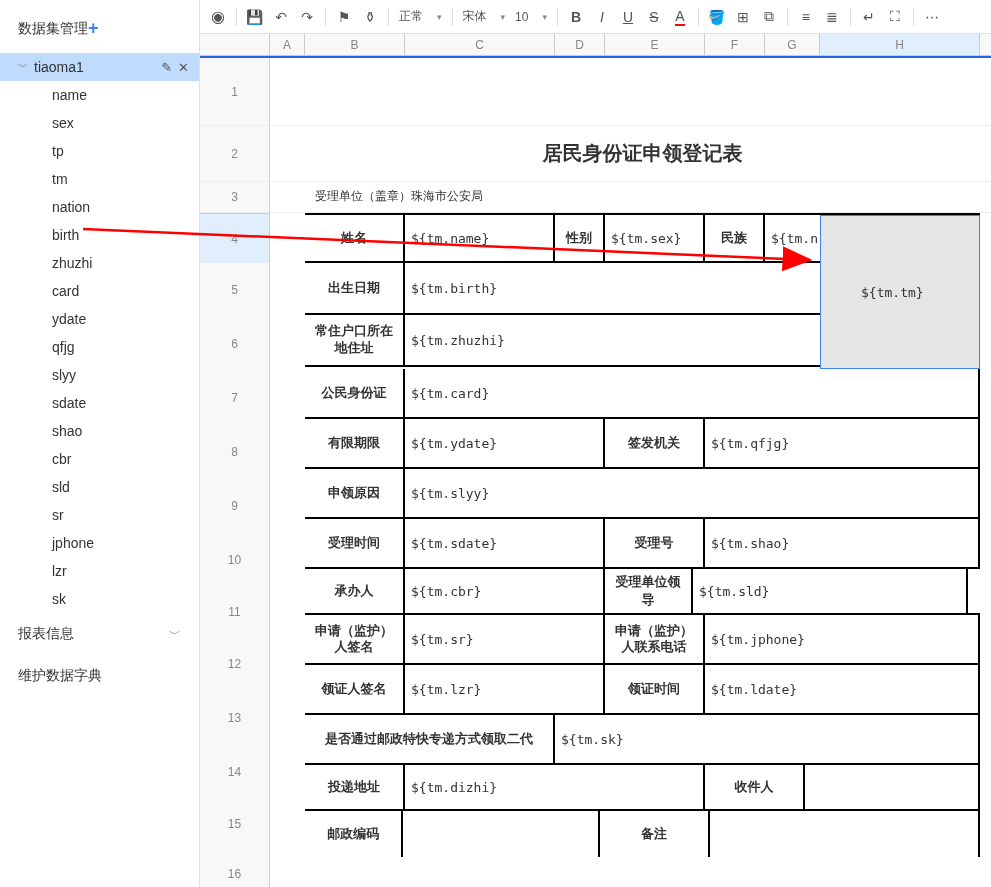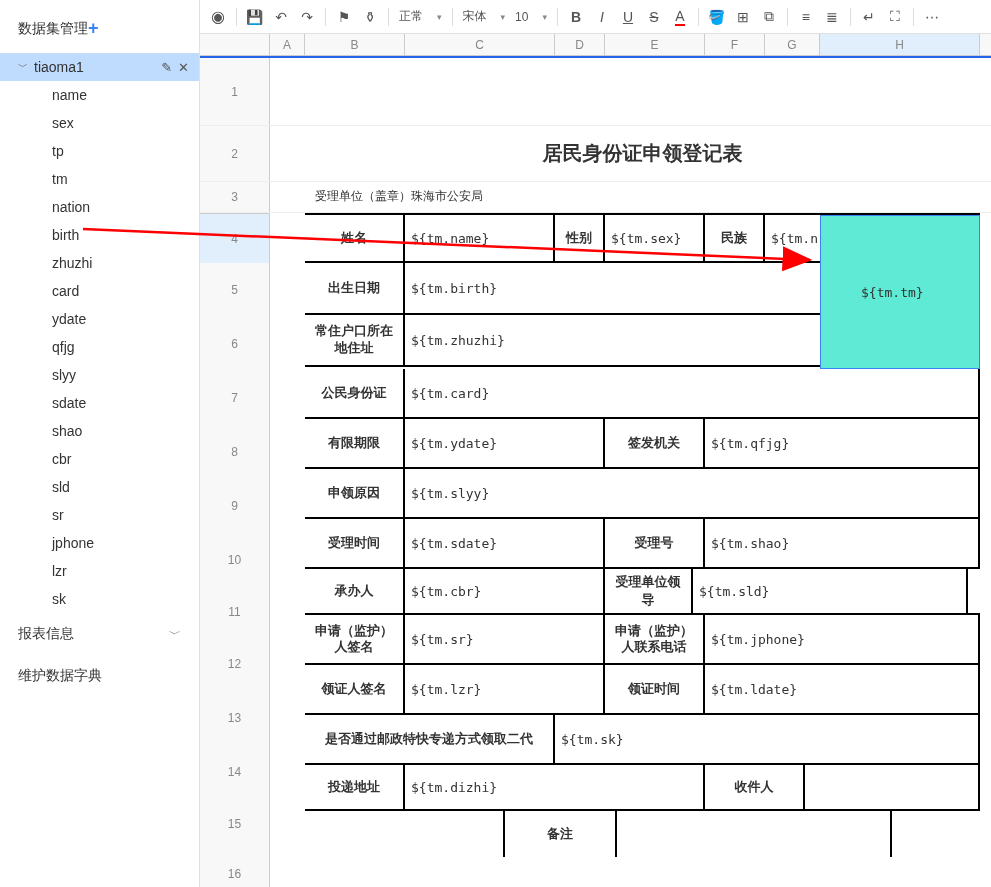--- a/index.html
+++ b/index.html
@@ -39,21 +39,21 @@
 .form-table { border-top: 2px solid #000; margin-top: 0; }
 .form-row { display: flex; border-bottom: 2px solid #000; min-height: 50px; }
 .form-row.short { min-height: 46px; }
 .fc { border-right: 2px solid #000; display: flex; align-items: center; justify-content: center; font-size: 13px; text-align: center; padding: 4px 6px; }
 .fc.lbl { font-weight: bold; }
 .fc.val { justify-content: flex-start; font-family: "SimSun", monospace; }
 .fc:last-child { border-right: 2px solid #000; }
 .big-title { font-size: 20px; font-weight: bold; text-align: center; padding: 14px 0; }
 .sub-head { font-size: 12px; font-family: "SimSun"; padding: 6px 0 6px 10px; }
 
-.sel-cell { background: #5eead4; border: 1px solid #3b82f6 !important; position: relative; padding-left: 40px; }
+.sel-cell { background: #e5e5e5; border: 1px solid #3b82f6 !important; position: relative; padding-left: 40px; }
 .row-active { border-top: 2px solid #2563eb; }
 
 .arrow-svg { position: absolute; top: 0; left: 0; pointer-events: none; z-index: 10; }
 </style>
 </head>
 <body>
 
 <div class="sidebar">
   <div class="sidebar-header">
     <span>数据集管理</span>
@@ -279,20 +279,21 @@
         </div>
 
         <div class="form-row short">
           <div class="fc lbl" style="width:100px">投递地址</div>
           <div class="fc val" style="width:300px">${tm.dizhi}</div>
           <div class="fc lbl" style="width:100px">收件人</div>
           <div class="fc val" style="width:175px"></div>
         </div>
 
         <div class="form-row short" style="border-bottom:none">
+          <div class="fc lbl" style="width:100px">邮政编码</div>
           <div class="fc val" style="width:200px"></div>
           <div class="fc lbl" style="width:112px">备注</div>
           <div class="fc val" style="width:275px"></div>
         </div>
 
       </div>
     </div>
   </div>
 </div>
 

